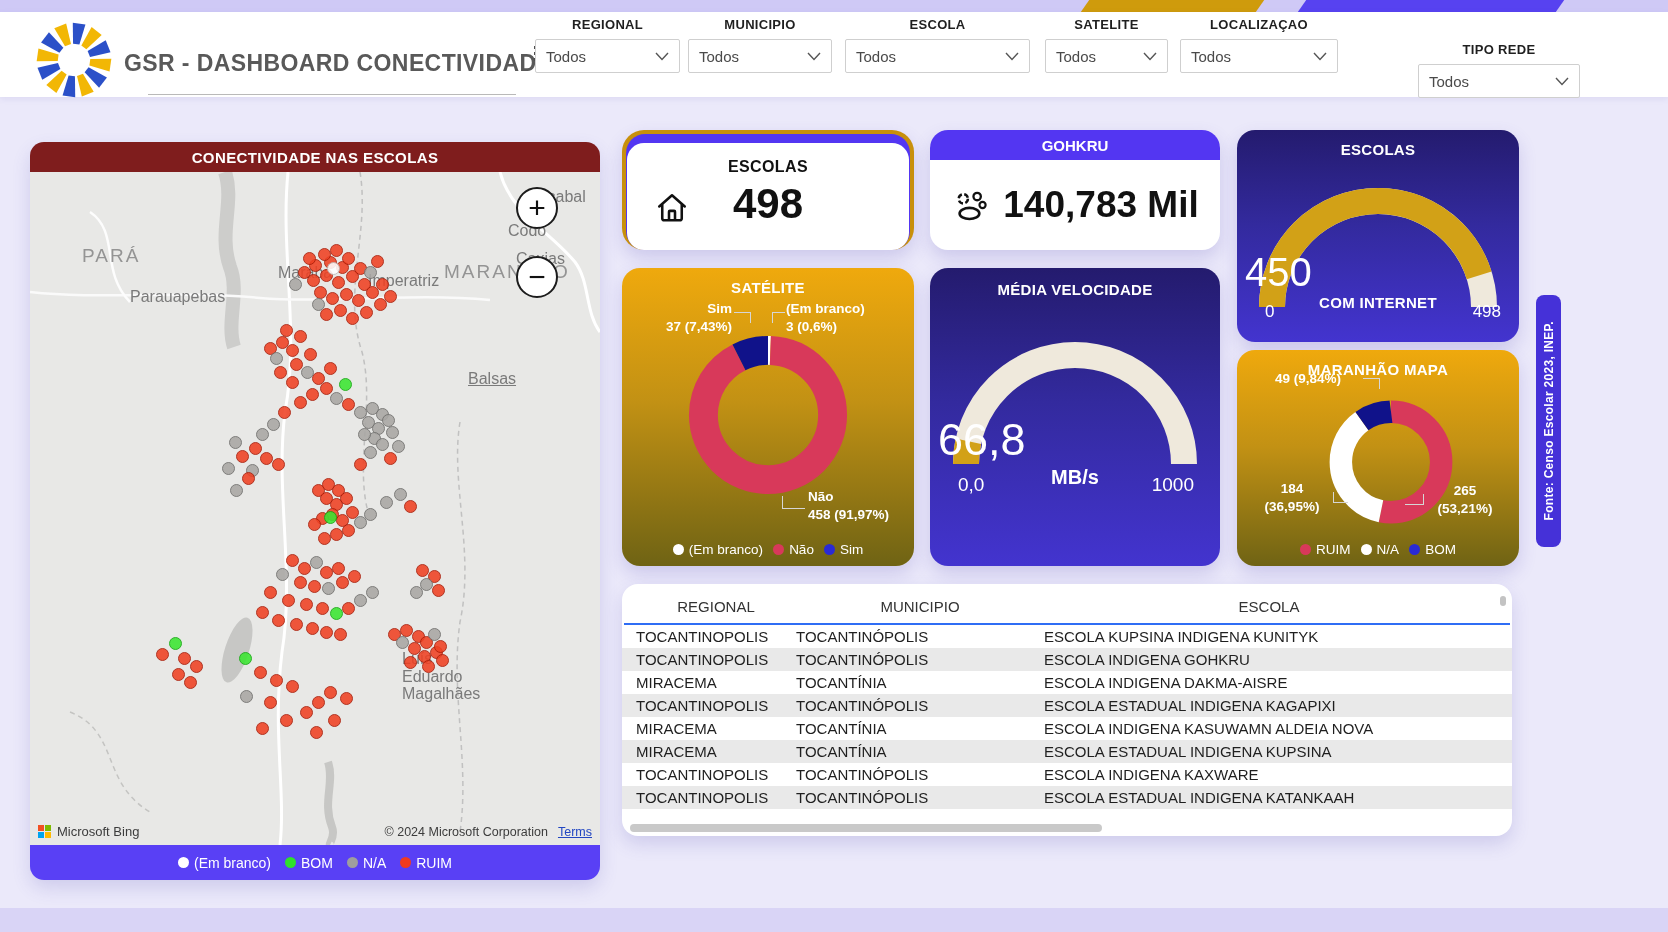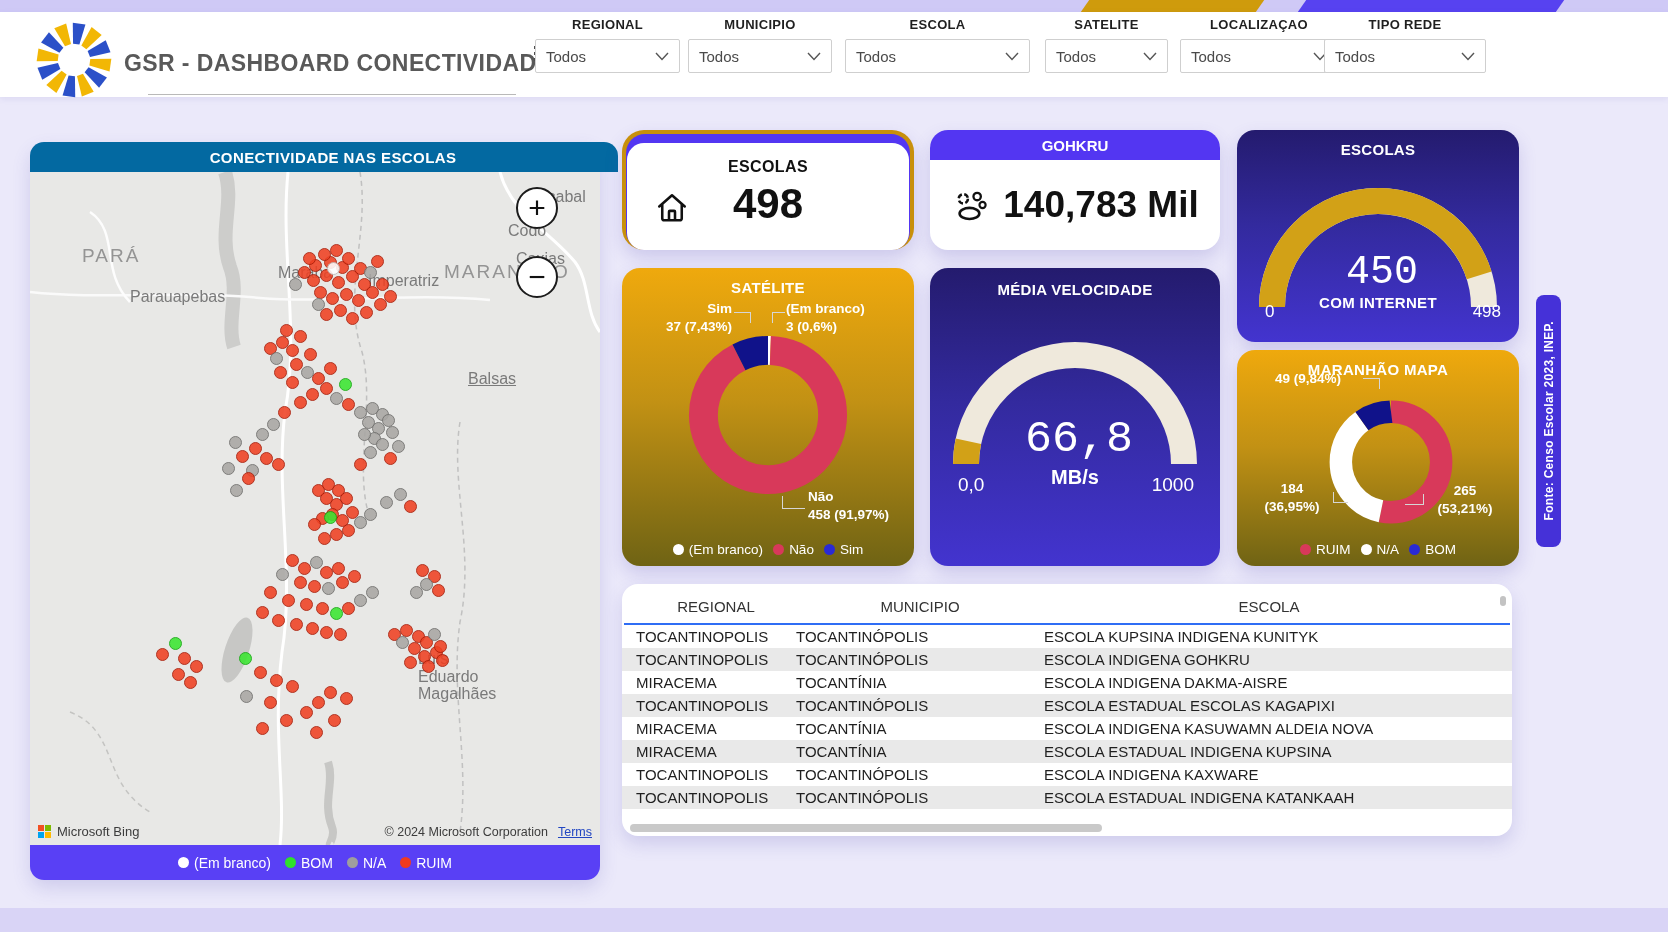--- a/index.html
+++ b/index.html
@@ -23,22 +23,22 @@
 
   .slicer{position:absolute;top:5px;}
   .slicer-label{font-size:13px;font-weight:bold;color:#1f1f1f;text-align:center;letter-spacing:.3px;margin-bottom:7px;}
   .slicer-box{height:32px;background:#fff;border:1px solid #cfcfcf;border-radius:2px;
               display:flex;align-items:center;justify-content:space-between;padding:0 10px;cursor:pointer;}
   .slicer-value{font-size:15px;color:#4a4a4a;}
 
   
   .map-panel{position:absolute;left:30px;top:142px;width:570px;height:738px;
              border-radius:16px;box-shadow:0 8px 18px rgba(80,70,180,.18);}
-  .map-header{position:absolute;left:0;top:0;width:570px;height:30px;background:#0369a1;
-              border-radius:14px 14px 0 0;display:flex;align-items:center;justify-content:center;padding-left:18px;}
+  .map-header{position:absolute;left:0;top:0;width:570px;height:30px;background:#7f1d1d;
+              border-radius:14px 14px 0 0;display:flex;align-items:center;justify-content:center;}
   .map-header span{color:#fff;font-weight:bold;font-size:15px;letter-spacing:.4px;}
   .map-body{position:absolute;left:0;top:30px;width:570px;height:673px;background:#e8e8e6;overflow:hidden;}
   .map-roads{position:absolute;left:0;top:0;}
   .map-label{position:absolute;color:#7a7a7a;font-size:16px;white-space:pre-line;line-height:1.1;}
   .map-label.state{color:#949494;font-size:19px;letter-spacing:2px;}
   .dot{position:absolute;width:13px;height:13px;border-radius:50%;opacity:.88;box-sizing:border-box;}
   .dot.r{background:#ef4123;border:1.5px solid #a81d09;}
   .dot.g{background:#3ae631;border:1.5px solid #15a811;}
   .dot.n{background:#a9a7a4;border:1.5px solid #6f6e6c;}
   .dot.w{background:#ffffff;border:1.5px solid #bdbdbd;}
@@ -107,21 +107,21 @@
   .card-legend{position:absolute;left:0;right:0;bottom:9px;display:flex;align-items:center;justify-content:center;gap:10px;}
   .card-legend .leg-item{font-size:13.5px;}
 
   
   .gauge{position:absolute;}
   .gauge path{fill:none;stroke-linecap:butt;}
   .gauge .gauge-bg{stroke:#efe9dc;}
   .gauge .gauge-val{stroke:#d2a117;}
   #media-gauge{left:20px;top:64px;width:250px;height:140px;}
   #escolas-gauge{left:21px;top:52px;width:240px;height:136px;}
-  .gauge-value{position:absolute;left:8px;right:0;text-align:center;color:#fff;font-family:Liberation Mono, monospace;}
+  .gauge-value{position:absolute;left:8px;right:0;text-align:left;color:#fff;}
   #card-media .gauge-value{top:146px;font-size:45px;font-weight:400;}
   #card-media .gauge-unit{position:absolute;left:0;right:0;top:198px;text-align:center;color:#fff;font-weight:bold;font-size:20px;}
   #card-media .gauge-min{position:absolute;left:28px;top:206px;color:#fff;font-size:19px;}
   #card-media .gauge-max{position:absolute;right:26px;top:206px;color:#fff;font-size:19px;}
   #card-gauge-escolas .gauge-value{top:120px;font-size:40px;font-weight:400;}
   #card-gauge-escolas .gauge-label{position:absolute;left:0;right:0;top:164px;text-align:center;color:#fff;font-weight:bold;font-size:15px;letter-spacing:.3px;}
   #card-gauge-escolas .gauge-min{position:absolute;left:28px;top:172px;color:#fff;font-size:17px;}
   #card-gauge-escolas .gauge-max{position:absolute;right:18px;top:172px;color:#fff;font-size:17px;}
 
   
@@ -216,21 +216,21 @@
         </div>
         <div class="slicer" style="left: 1180px; width: 158px;">
           <div class="slicer-label">LOCALIZAÇAO</div>
           <div class="slicer-box">
             <span class="slicer-value">Todos</span>
             <span class="chev"><svg width="14" height="9" viewBox="0 0 14 9">
                 <path d="M1 1 L7 7.5 L13 1" fill="none" stroke="#555" stroke-width="1.4"></path>
               </svg></span>
           </div>
         </div>
-        <div class="slicer" style="left: 1324px; width: 162px;">
+        <div class="slicer" style="left: 1418px; width: 162px; margin-top: 25px;">
           <div class="slicer-label">TIPO REDE</div>
           <div class="slicer-box">
             <span class="slicer-value">Todos</span>
             <span class="chev"><svg width="14" height="9" viewBox="0 0 14 9">
                 <path d="M1 1 L7 7.5 L13 1" fill="none" stroke="#555" stroke-width="1.4"></path>
               </svg></span>
           </div>
         </div>
       </div>
   </div>
@@ -255,21 +255,21 @@
       <div id="map-labels">
           <div class="map-label state" style="left: 52px; top: 74px;">PARÁ</div>
           <div class="map-label" style="left: 100px; top: 116px;">Parauapebas</div>
           <div class="map-label" style="left: 248px; top: 92px;">Marabá</div>
           <div class="map-label" style="left: 338px; top: 100px;">Imperatriz</div>
           <div class="map-label state" style="left: 414px; top: 90px;">MARANHÃO</div>
           <div class="map-label" style="left: 478px; top: 50px;">Codó</div>
           <div class="map-label" style="left: 498px; top: 16px;">Bacabal</div>
           <div class="map-label" style="left: 486px; top: 78px;">Caxias</div>
           <div class="map-label" style="left: 438px; top: 198px; text-decoration: underline;">Balsas</div>
-          <div class="map-label" style="left: 388px; top: 478px;">Luís
+          <div class="map-label" style="left: 372px; top: 478px;">Luís
 Eduardo
 Magalhães</div>
         </div>
       <div id="map-dots">
           <div class="dot r" style="left: 278.5px; top: 86.5px;"></div>
           <div class="dot r" style="left: 293.5px; top: 83.5px;"></div>
           <div class="dot r" style="left: 305.5px; top: 88.5px;"></div>
           <div class="dot r" style="left: 289.5px; top: 96.5px;"></div>
           <div class="dot r" style="left: 276.5px; top: 101.5px;"></div>
           <div class="dot r" style="left: 301.5px; top: 103.5px;"></div>
@@ -567,21 +567,21 @@
           <div>ESCOLA INDIGENA GOHKRU</div>
         </div>
         <div class="trow">
           <div>MIRACEMA</div>
           <div>TOCANTÍNIA</div>
           <div>ESCOLA INDIGENA DAKMA-AISRE</div>
         </div>
         <div class="trow alt">
           <div>TOCANTINOPOLIS</div>
           <div>TOCANTINÓPOLIS</div>
-          <div>ESCOLA ESTADUAL ESCOLAS KAGAPIXI</div>
+          <div>ESCOLA ESTADUAL INDIGENA KAGAPIXI</div>
         </div>
         <div class="trow">
           <div>MIRACEMA</div>
           <div>TOCANTÍNIA</div>
           <div>ESCOLA INDIGENA KASUWAMN ALDEIA NOVA</div>
         </div>
         <div class="trow alt">
           <div>MIRACEMA</div>
           <div>TOCANTÍNIA</div>
           <div>ESCOLA ESTADUAL INDIGENA KUPSINA</div>

